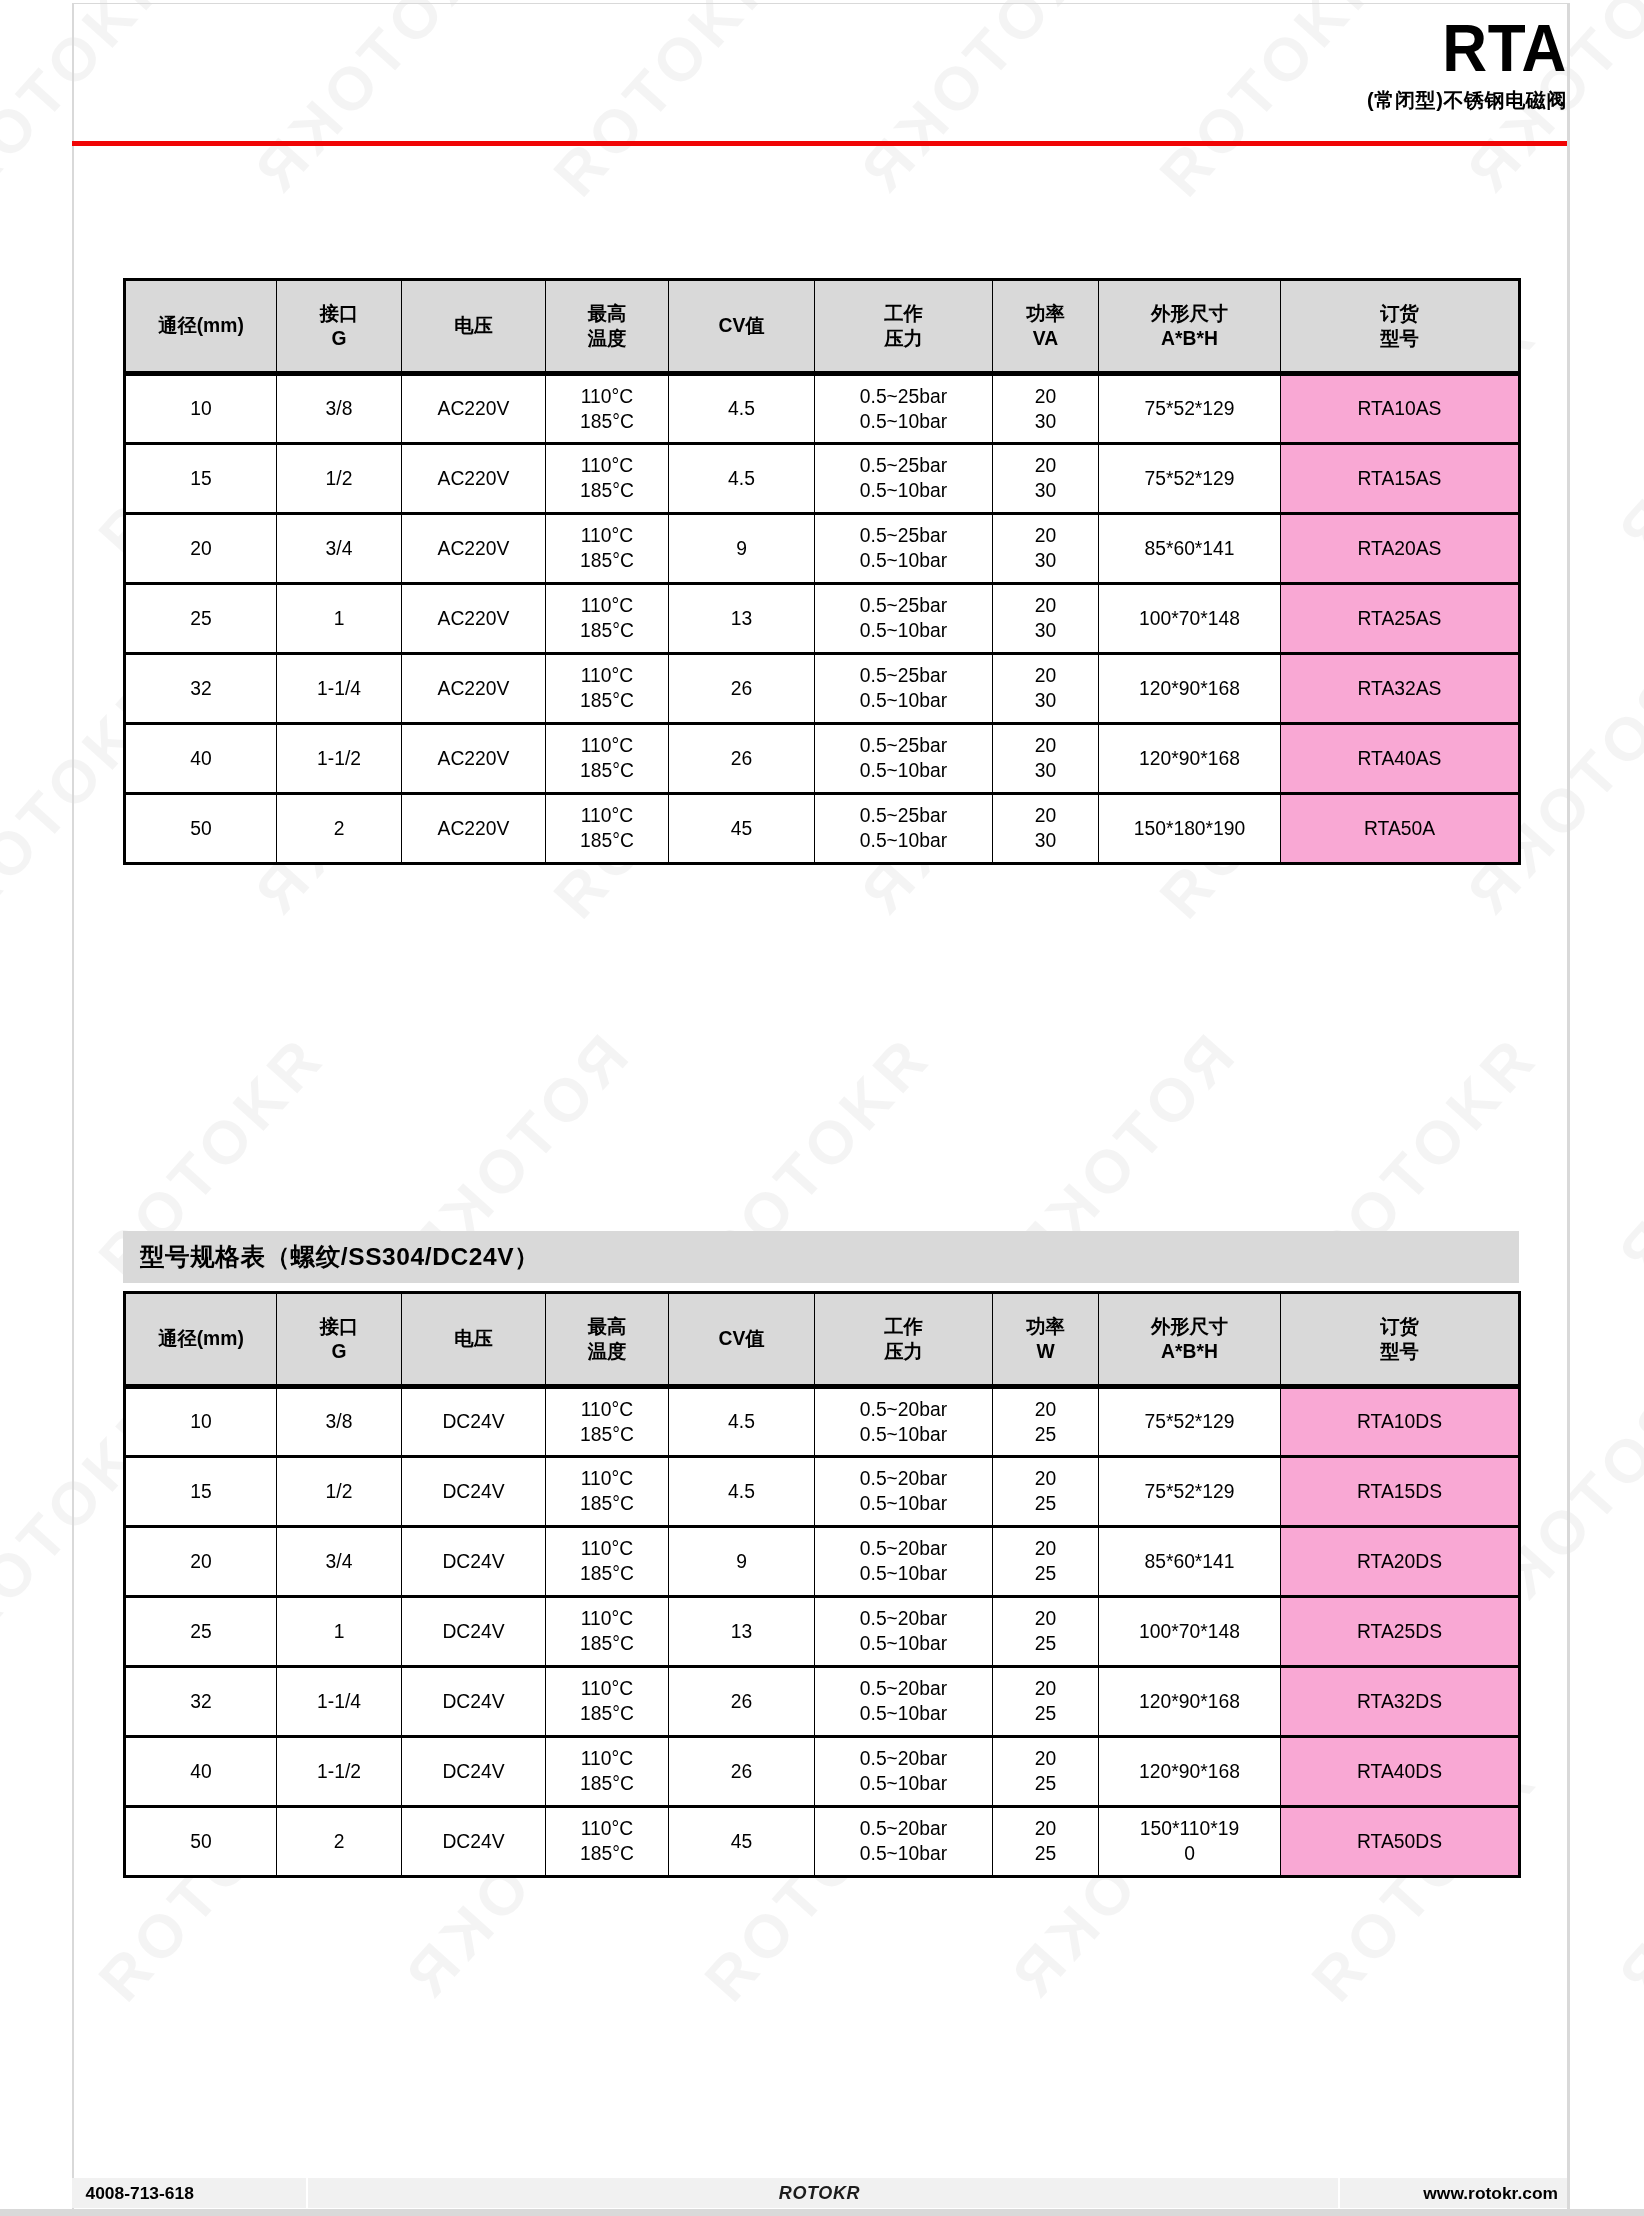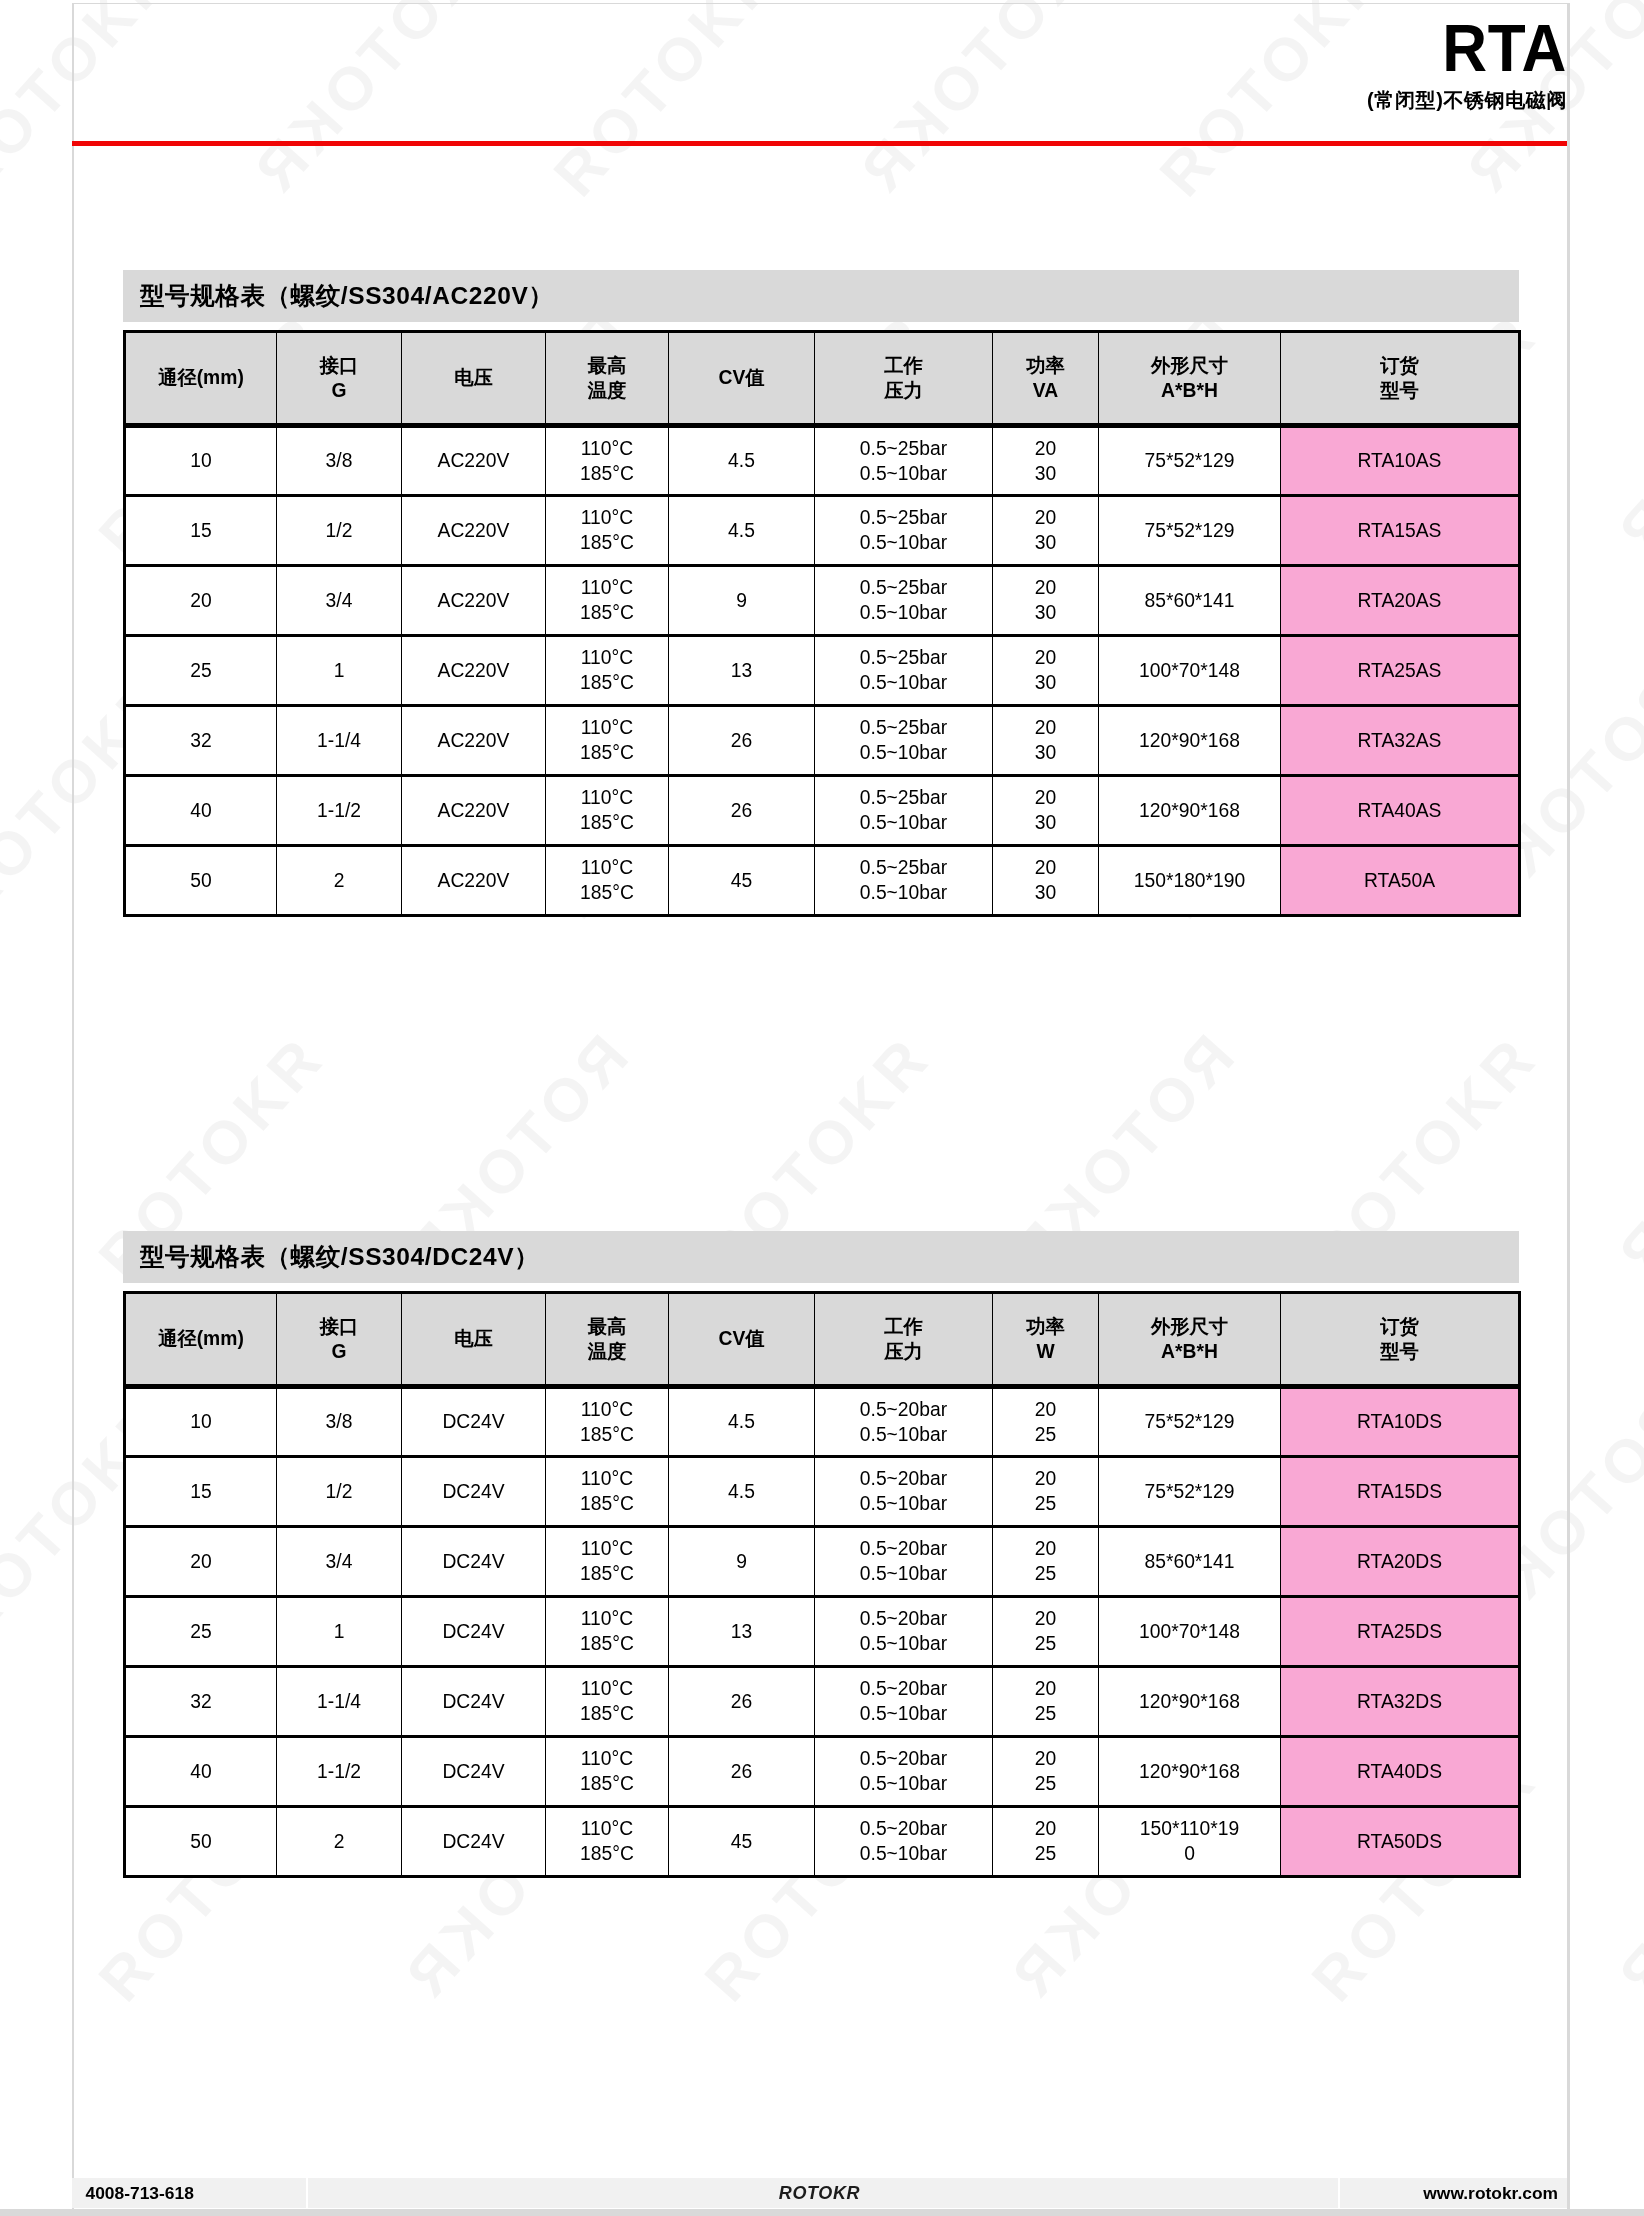--- a/index.html
+++ b/index.html
@@ -108,21 +108,20 @@
 
 
   <div class="hdr-right">
     <div class="hdr-code">RTA</div>
     <div class="hdr-desc">(常闭型)不锈钢电磁阀</div>
   </div>
 
   <div class="red-line"></div>
 
   <div class="tbl-sec sec-1">
-    <div class="tbl-title">型号规格表（螺纹/SS304/AC220V）</div>
     <table>
       <colgroup>
         <col class="c1">
           <col class="c2">
           <col class="c3">
           <col class="c4">
           <col class="c5">
         <col class="c6">
           <col class="c7">
           <col class="c8">

